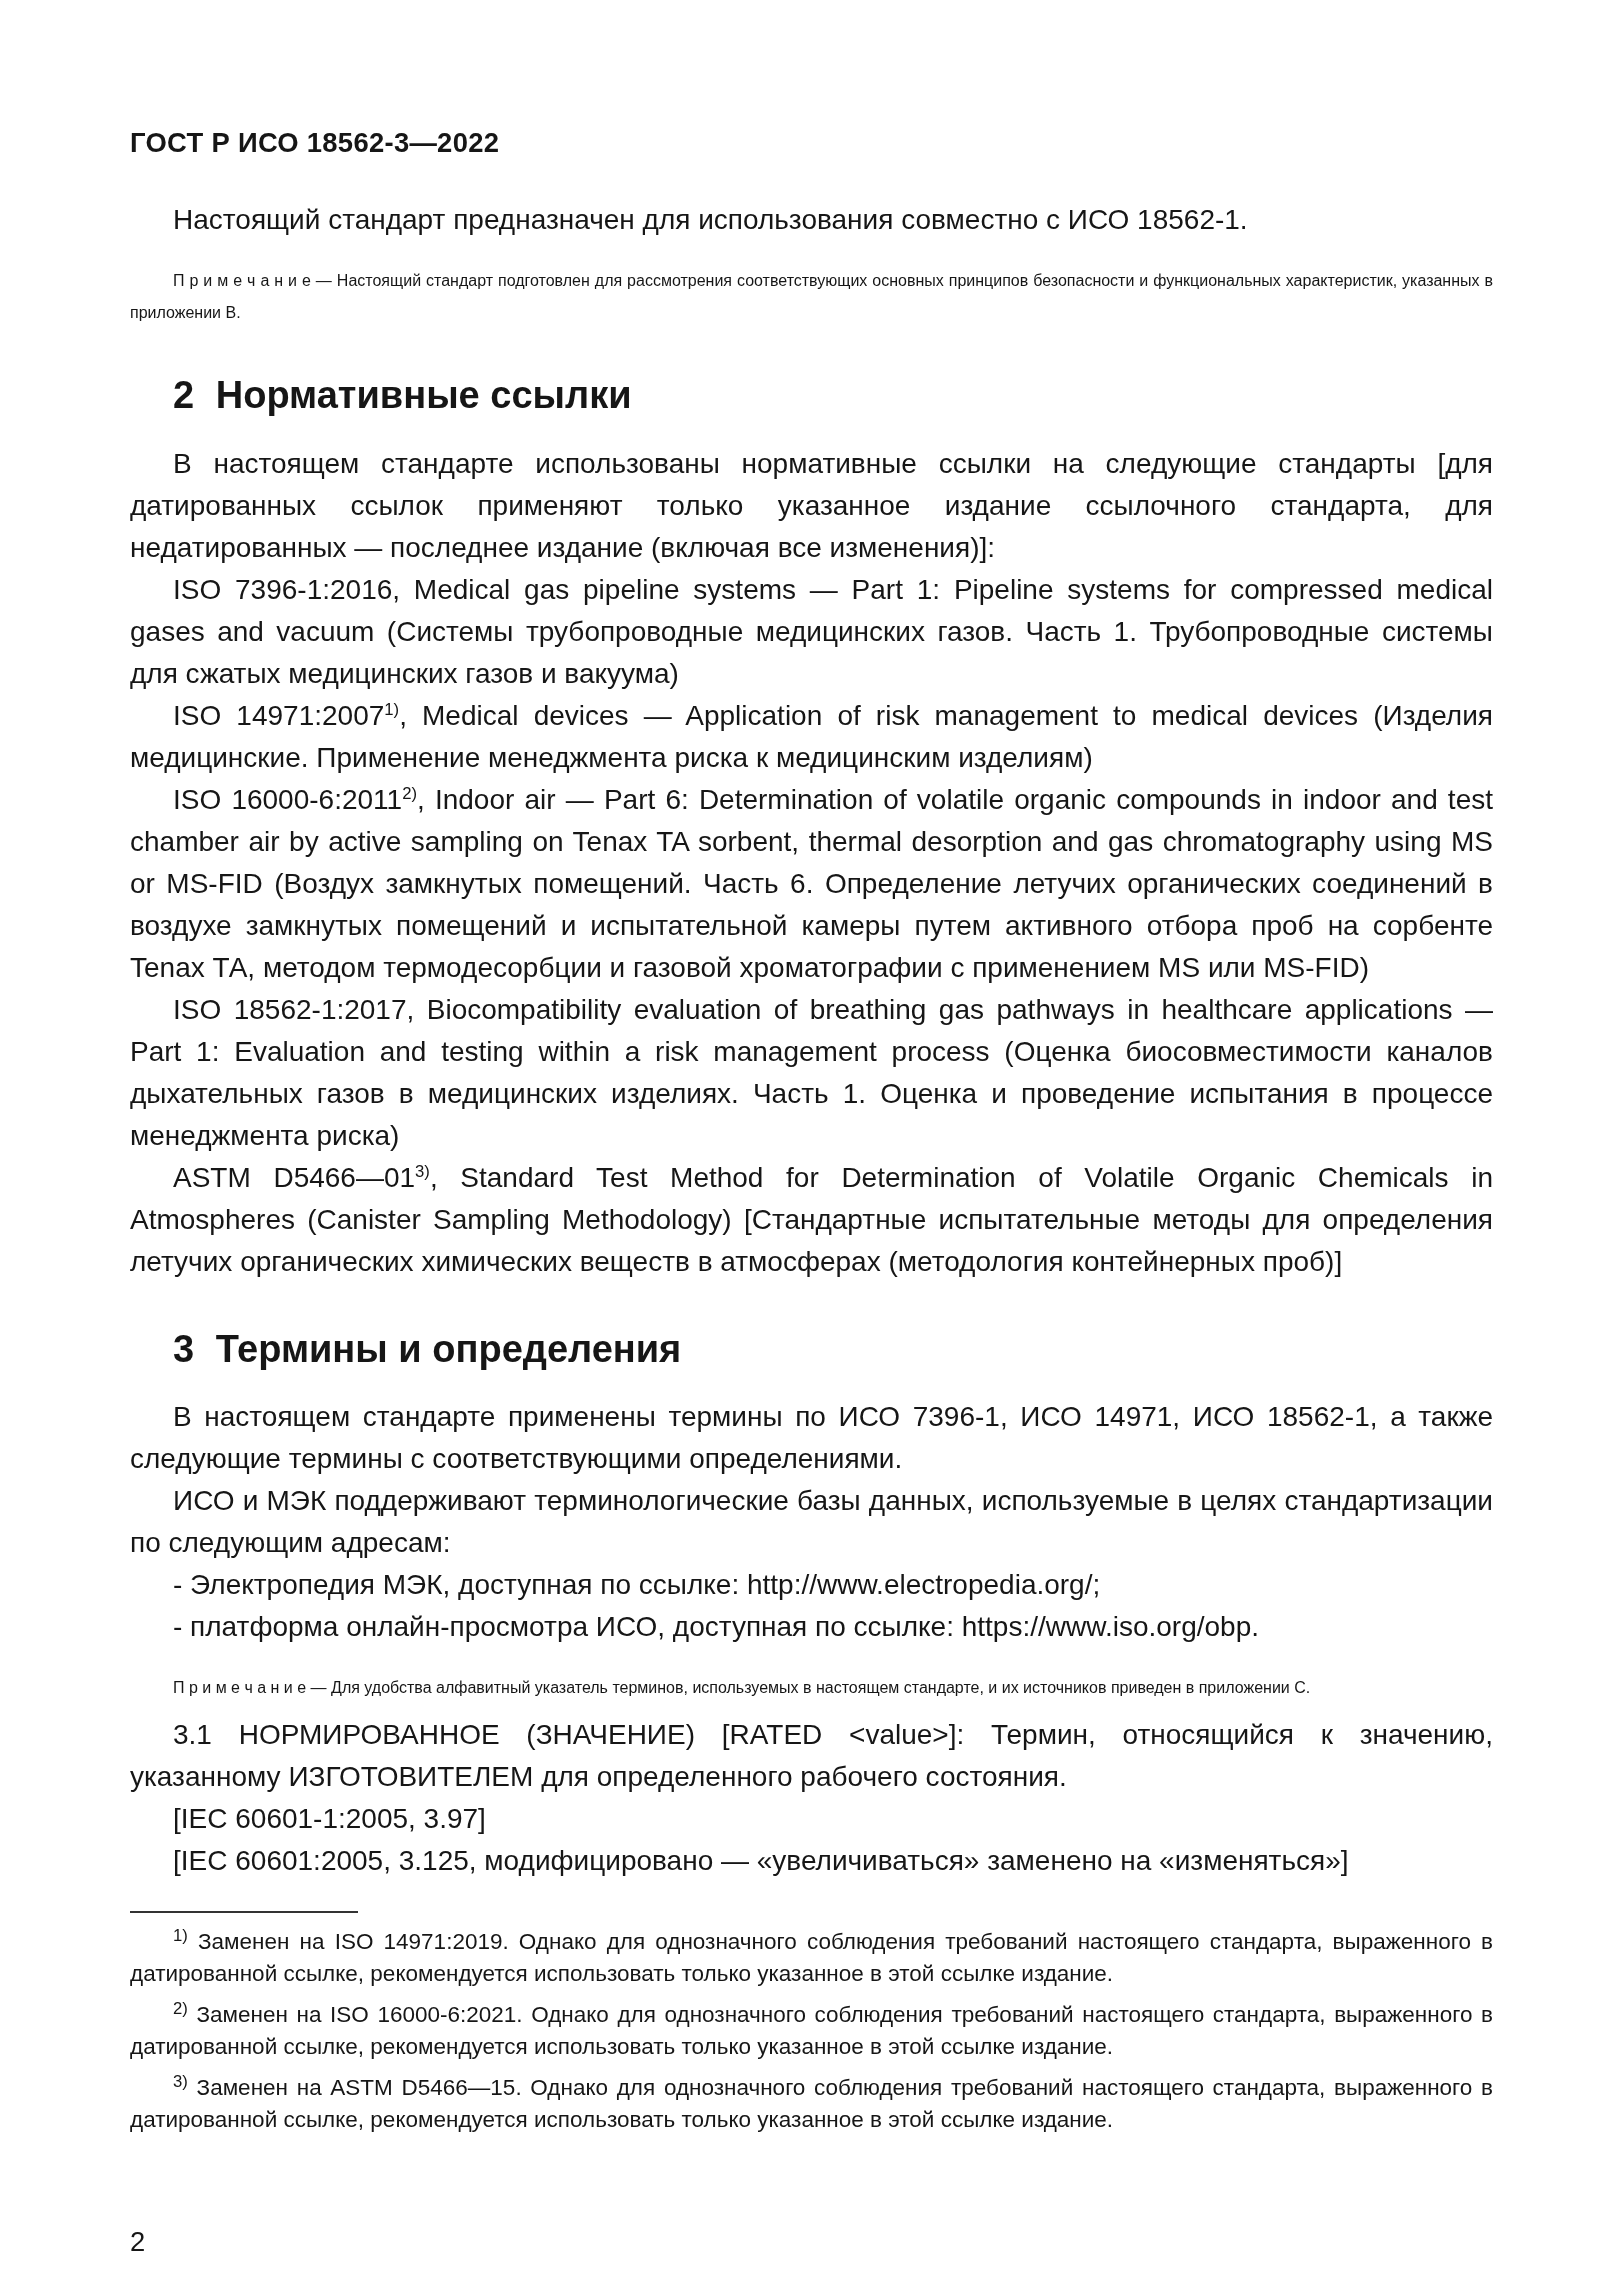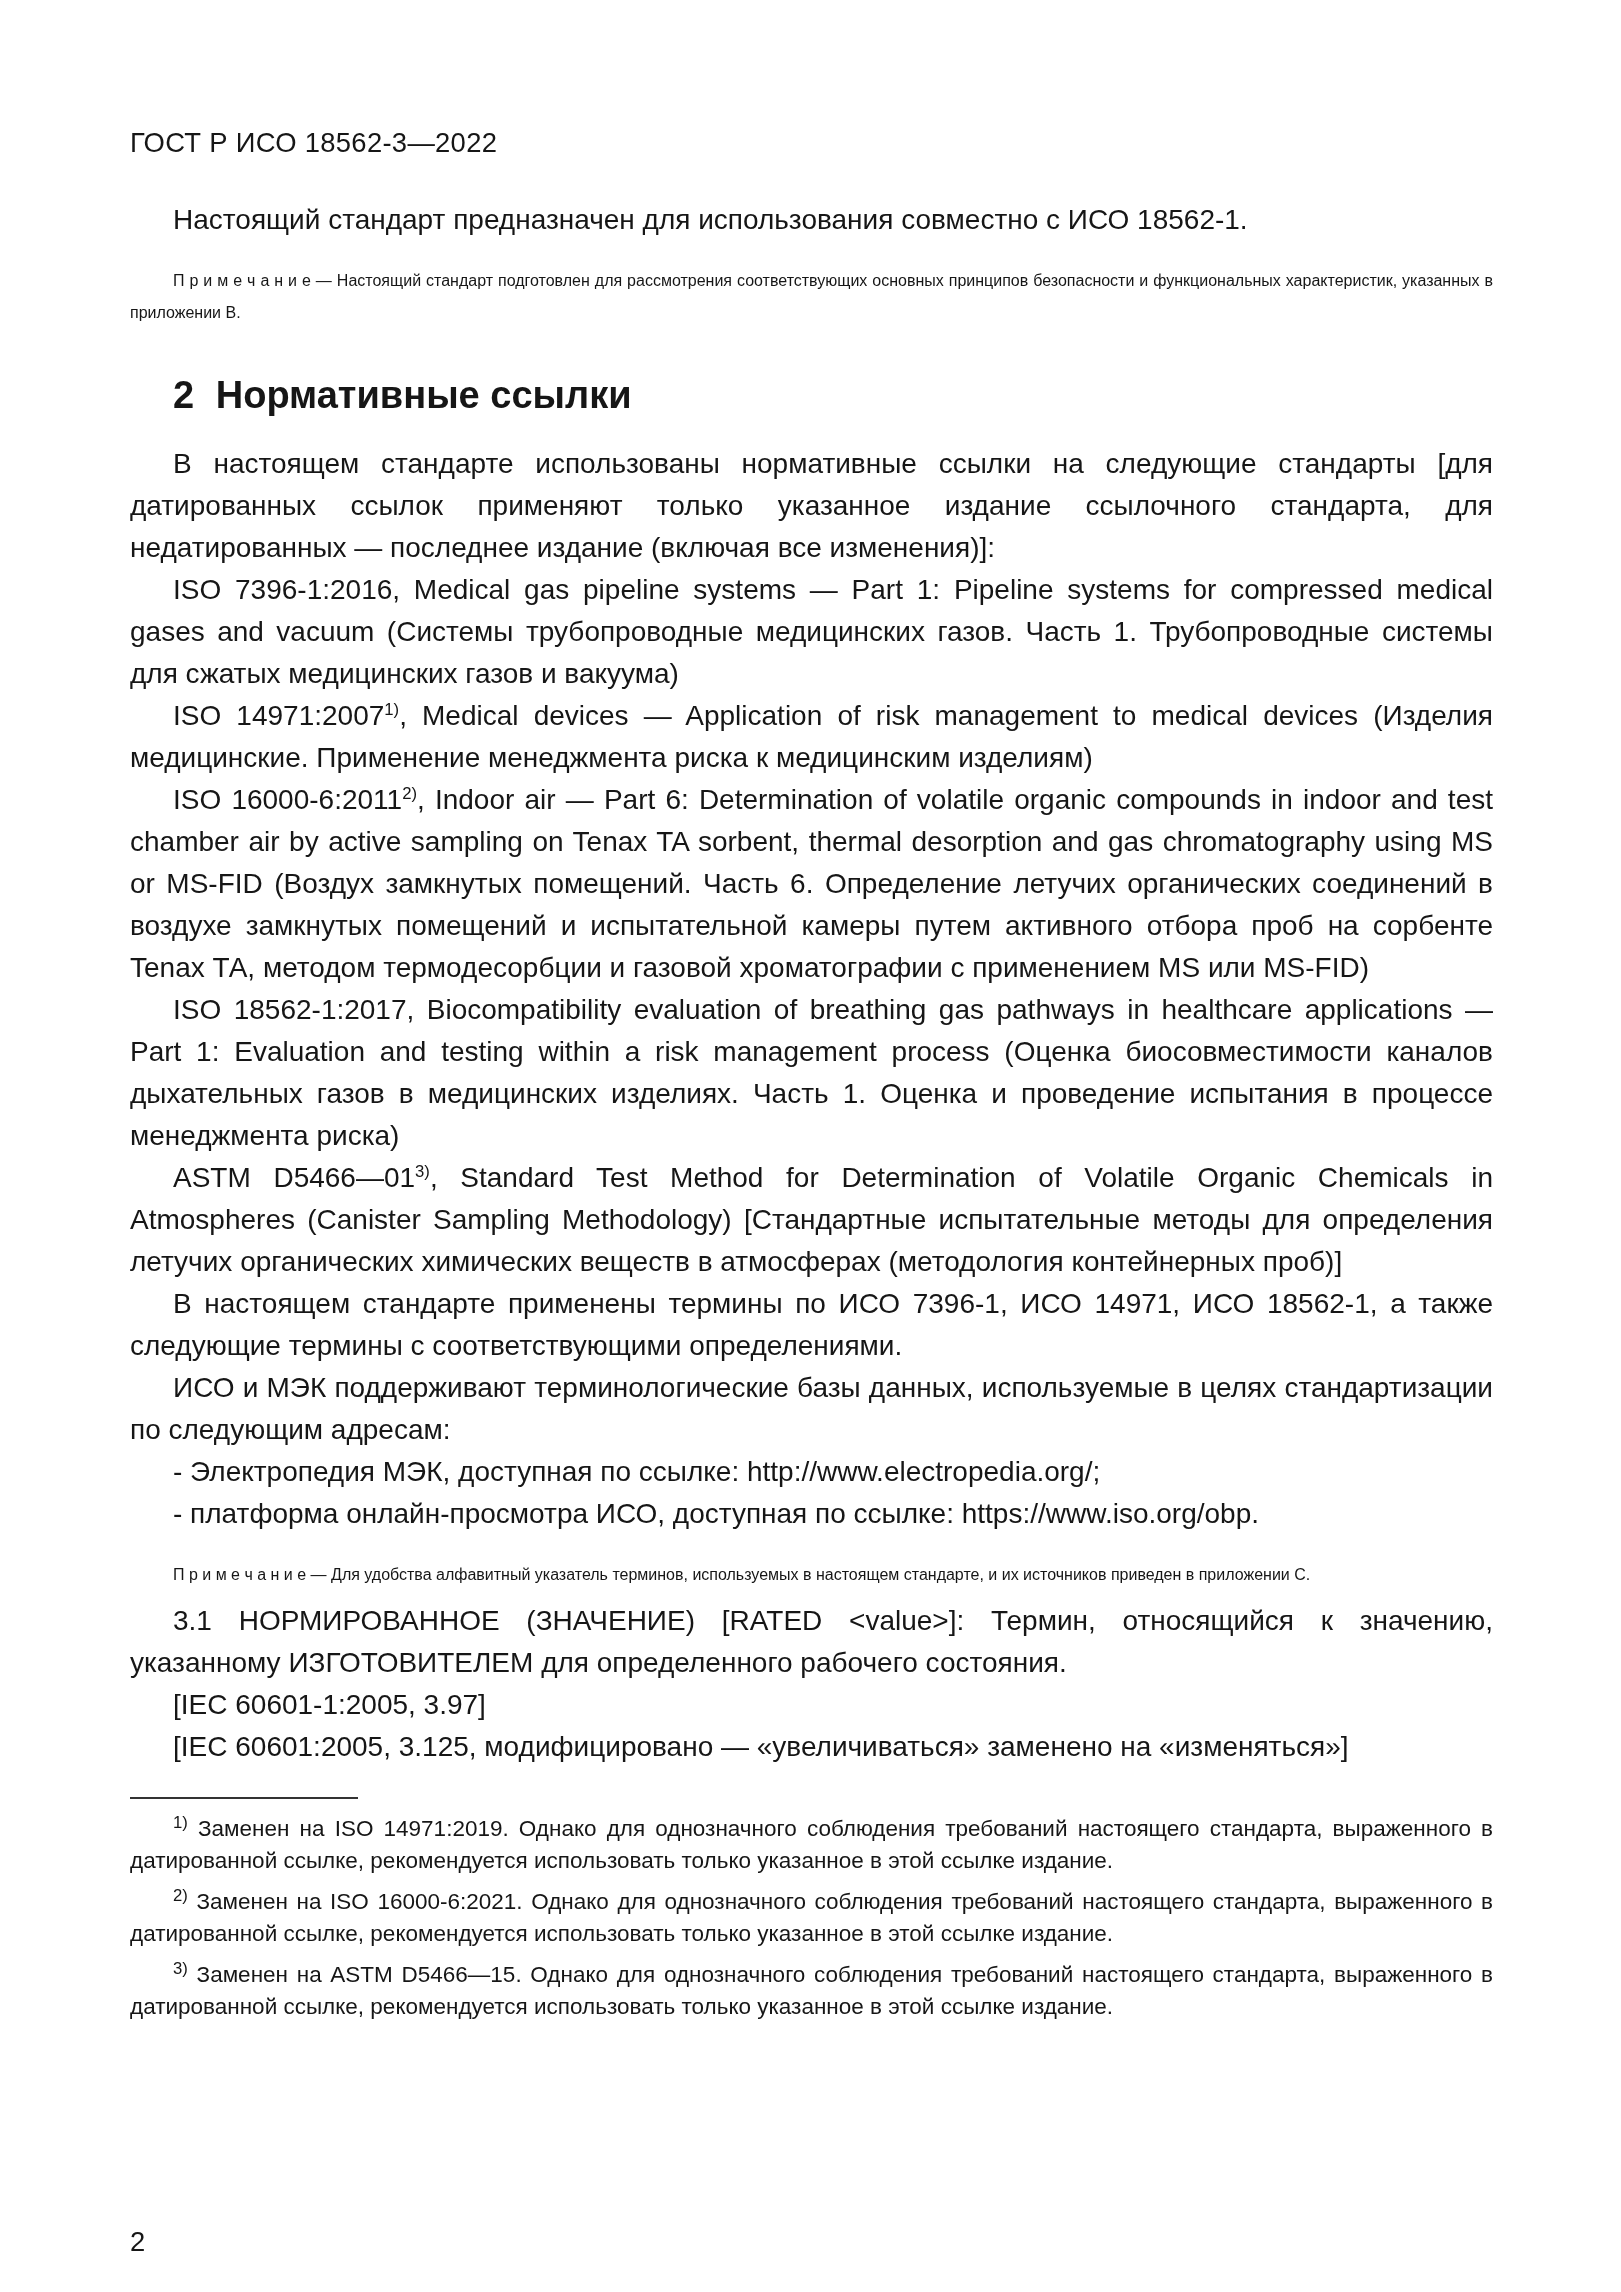--- a/index.html
+++ b/index.html
@@ -7,21 +7,21 @@
     position: relative;
     width: 1621px;
     height: 2293px;
     background: #ffffff;
     color: #161616;
     font-family: "Liberation Sans", sans-serif;
     box-sizing: border-box;
     padding: 127px 128px 0 130px;
     overflow: hidden;
   }
-  .running-header { font-size: 27.4px; font-weight: normal; letter-spacing: 0.3px; }
+  .running-header { font-size: 27.4px; font-weight: bold; letter-spacing: 0.3px; }
   p { margin: 0; }
   .body {
     font-size: 28px;
     line-height: 42px;
     text-align: justify;
     text-indent: 43px;
   }
   .mt-first { margin-top: 40px; }
   .note {
     font-size: 16px;
@@ -79,20 +79,21 @@
   <p class="body"><span>ISO 7396-1:2016, Medical gas pipeline systems — Part 1: Pipeline systems for compressed medical gases and vacuum (Системы трубопроводные медицинских газов. Часть 1. Трубопроводные системы для сжатых медицинских газов и вакуума)</span><sup></sup><span></span></p>
 
   <p class="body"><span>ISO 14971:2007</span><sup>1)</sup><span>, Medical devices — Application of risk management to medical devices (Изделия медицинские. Применение менеджмента риска к медицинским изделиям)</span></p>
 
   <p class="body"><span>ISO 16000-6:2011</span><sup>2)</sup><span>, Indoor air — Part 6: Determination of volatile organic compounds in indoor and test chamber air by active sampling on Tenax TA sorbent, thermal desorption and gas chromatography using MS or MS-FID (Воздух замкнутых помещений. Часть 6. Определение летучих органических соединений в воздухе замкнутых помещений и испытательной камеры путем активного отбора проб на сорбенте Tenax ТА, методом термодесорбции и газовой хроматографии с применением MS или MS-FID)</span></p>
 
   <p class="body"><span>ISO 18562-1:2017, Biocompatibility evaluation of breathing gas pathways in healthcare applications — Part 1: Evaluation and testing within a risk management process (Оценка биосовместимости каналов дыхательных газов в медицинских изделиях. Часть 1. Оценка и проведение испытания в процессе менеджмента риска)</span><sup></sup><span></span></p>
 
   <p class="body"><span>ASTM D5466—01</span><sup>3)</sup><span>, Standard Test Method for Determination of Volatile Organic Chemicals in Atmospheres (Canister Sampling Methodology) [Стандартные испытательные методы для определения летучих органических химических веществ в атмосферах (методология контейнерных проб)]</span></p>
 
+  <h2 class="heading"><span>3</span><span class="heading-title">Термины и определения</span></h2>
 
   <p class="body">В настоящем стандарте применены термины по ИСО 7396-1, ИСО 14971, ИСО 18562-1, а также следующие термины с соответствующими определениями.</p>
 
   <p class="body">ИСО и МЭК поддерживают терминологические базы данных, используемые в целях стандартизации по следующим адресам:</p>
 
   <p class="body">- Электропедия МЭК, доступная по ссылке: http://www.electropedia.org/;</p>
 
   <p class="body">- платформа онлайн-просмотра ИСО, доступная по ссылке: https://www.iso.org/obp.</p>
 
   <p class="note"><span>П р и м е ч а н и е  —</span> <span>Для удобства алфавитный указатель терминов, используемых в настоящем стандарте, и их источников приведен в приложении С.</span></p>

